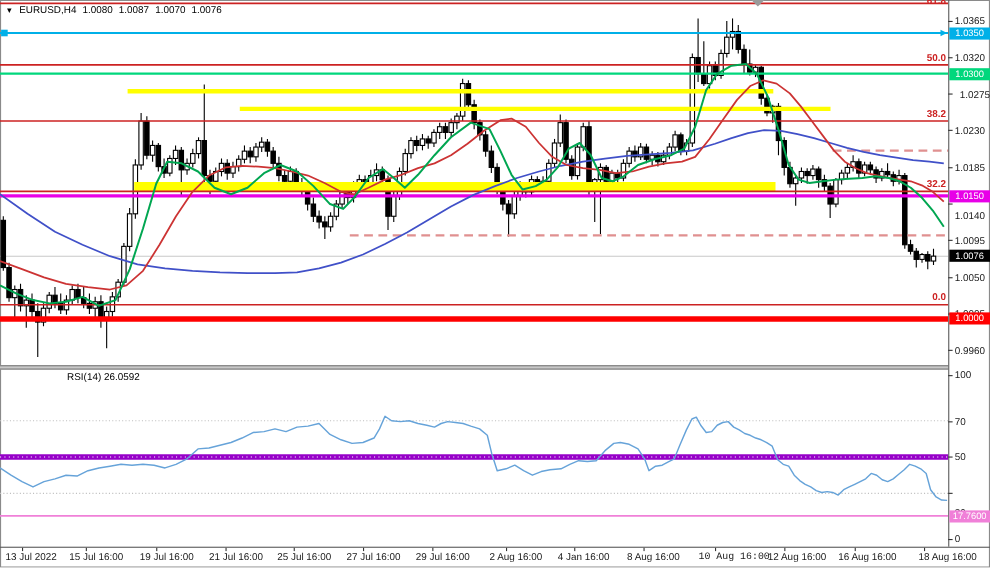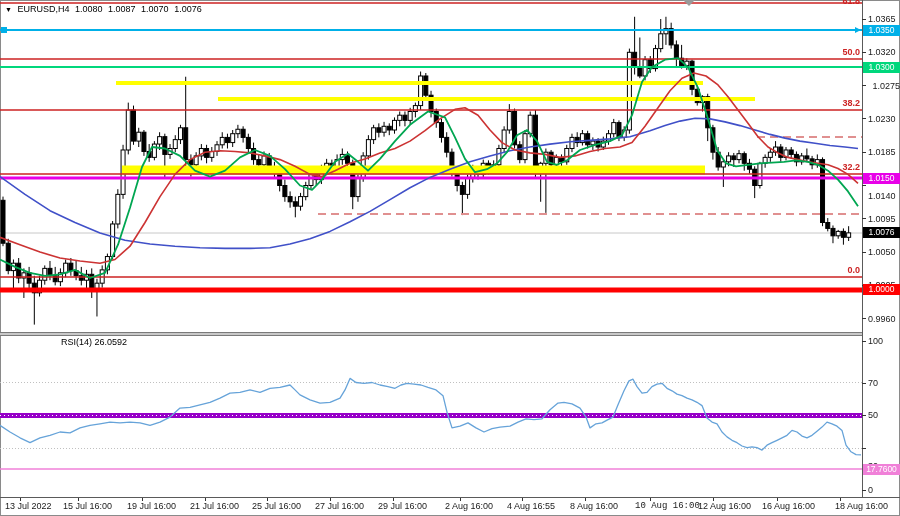--- a/index.html
+++ b/index.html
@@ -782,21 +782,21 @@
       <div class="time-label" style="left: 190px; text-align: center;">21 Jul 16:00</div>
       <div class="time-tick" style="left: 267px;"></div>
       <div class="time-label" style="left: 252px;">25 Jul 16:00</div>
       <div class="time-tick" style="left: 330px;"></div>
       <div class="time-label" style="left: 315px;">27 Jul 16:00</div>
       <div class="time-tick" style="left: 393px;"></div>
       <div class="time-label" style="left: 378px;">29 Jul 16:00</div>
       <div class="time-tick" style="left: 460px;"></div>
       <div class="time-label" style="left: 445px;">2 Aug 16:00</div>
       <div class="time-tick" style="left: 522px;"></div>
-      <div class="time-label" style="left: 507px;">4 Aug 16:55</div>
+      <div class="time-label" style="left: 507px;">4 Jan 16:00</div>
       <div class="time-tick" style="left: 585px;"></div>
       <div class="time-label" style="left: 570px;">8 Aug 16:00</div>
       <div class="time-tick" style="left: 650px;"></div>
       <div class="time-label" style="left: 635px; font-family: Liberation Mono, monospace;">10 Aug 16:00</div>
       <div class="time-tick" style="left: 713px;"></div>
       <div class="time-label" style="left: 698px;">12 Aug 16:00</div>
       <div class="time-tick" style="left: 777px;"></div>
       <div class="time-label" style="left: 762px;">16 Aug 16:00</div>
       <div class="time-tick" style="left: 840px;"></div>
       <div class="time-label" style="left: 835px;">18 Aug 16:00</div>

